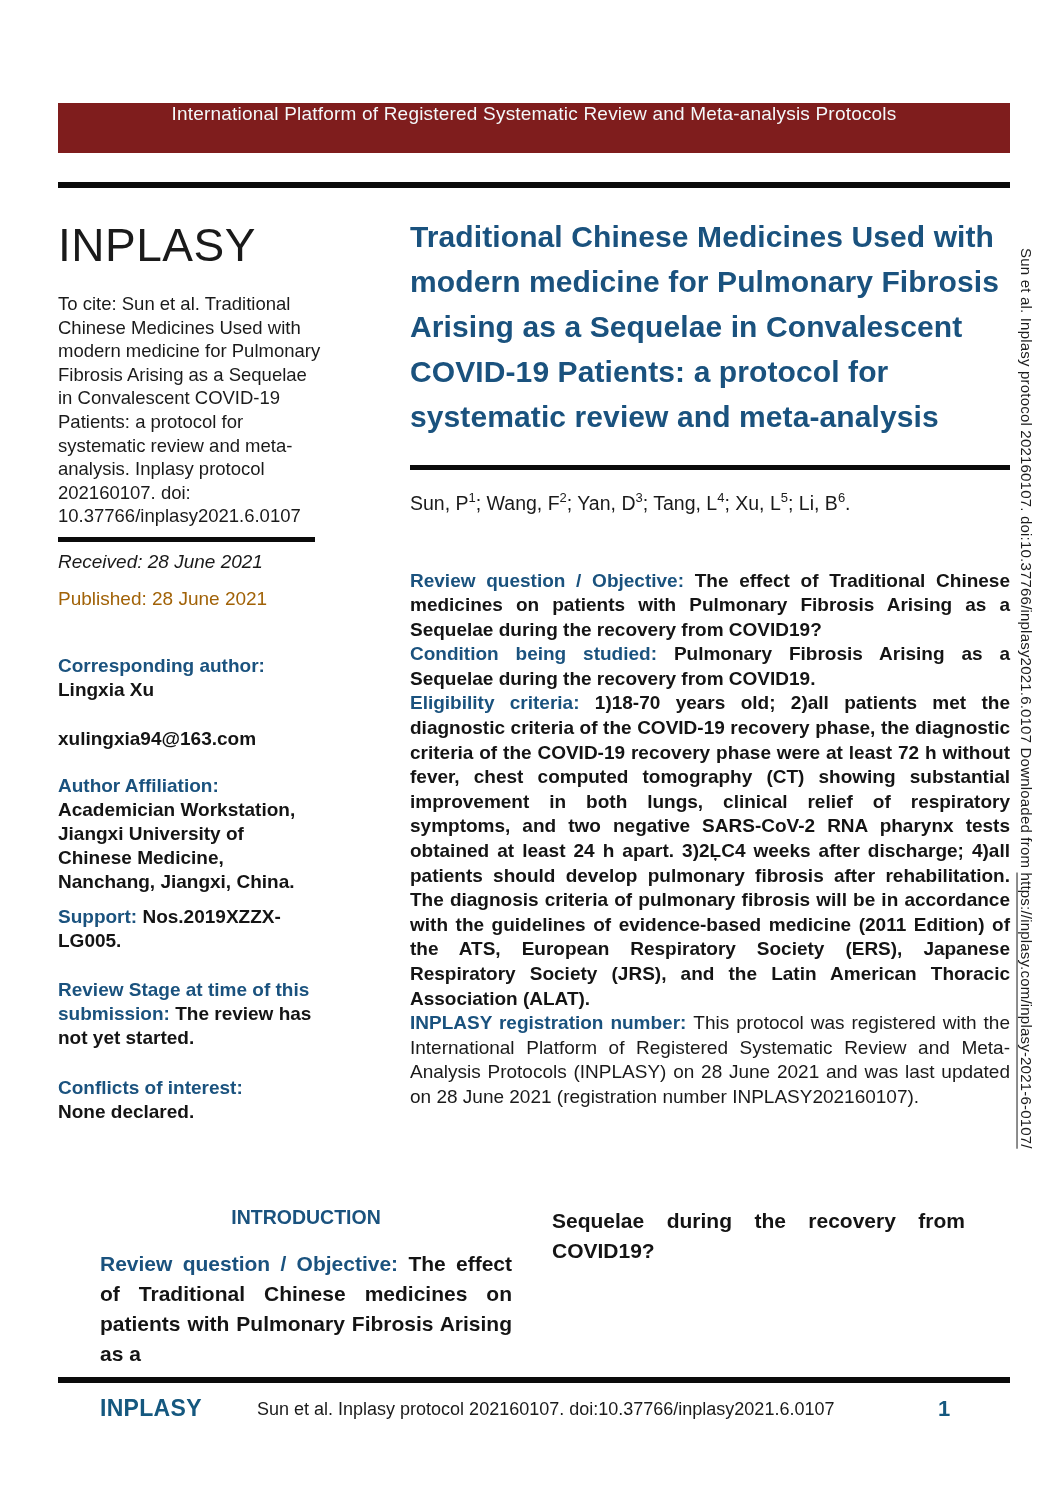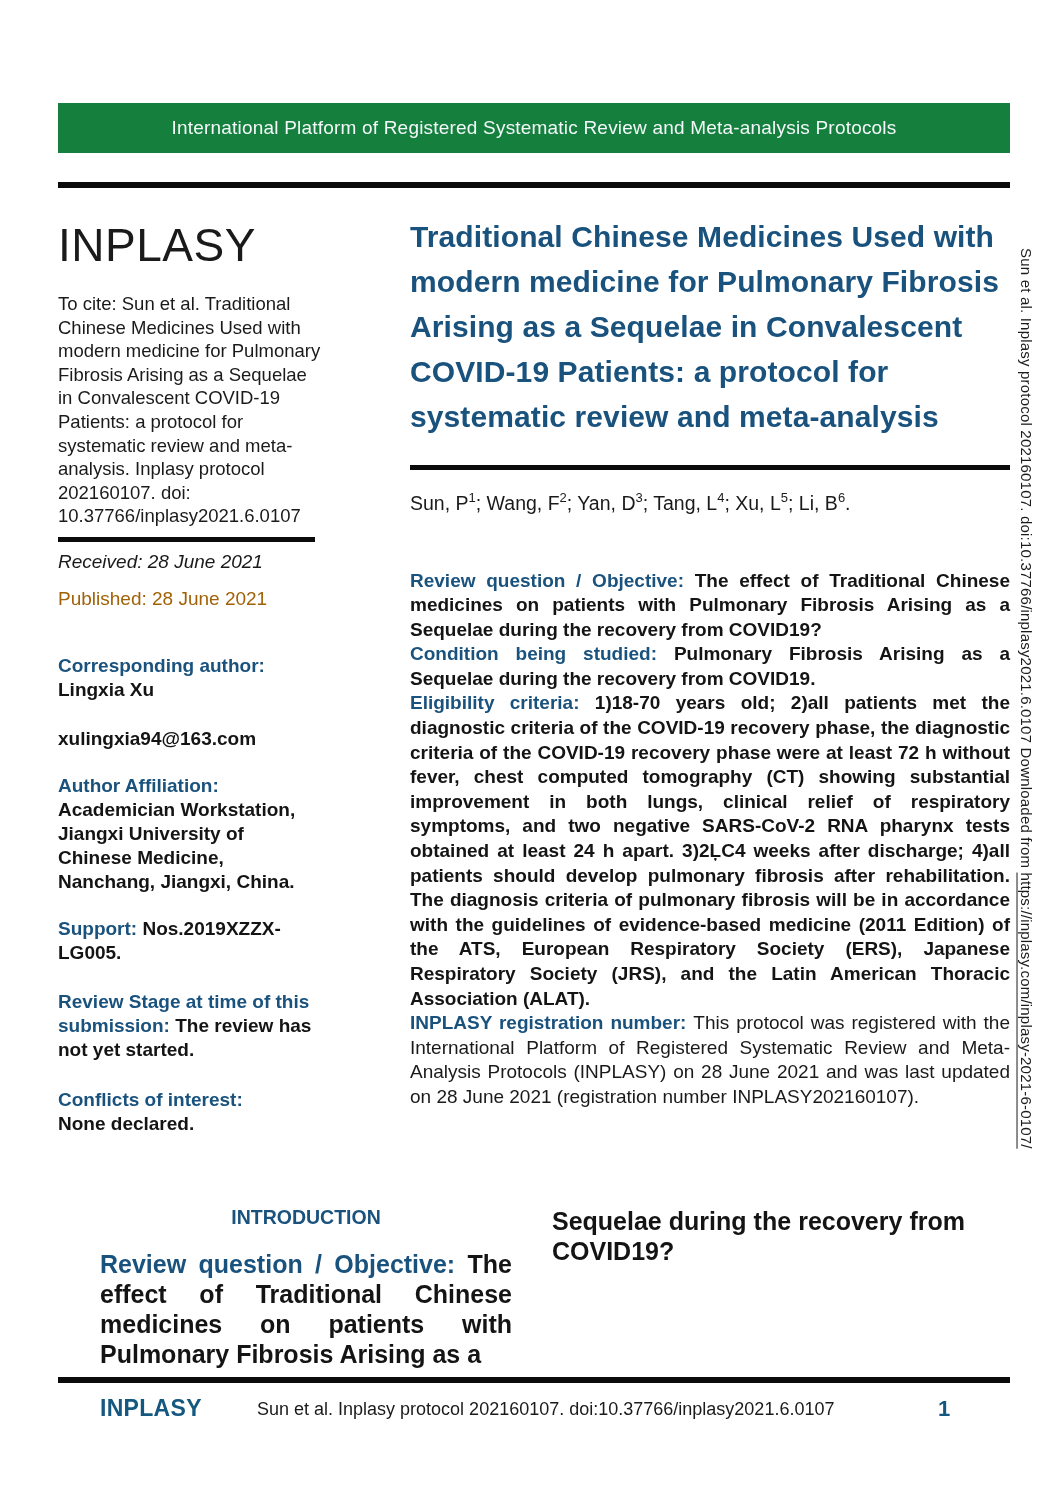--- a/index.html
+++ b/index.html
@@ -10,22 +10,22 @@
     width: 1058px;
     height: 1497px;
     background: #ffffff;
     overflow: hidden;
   }
   
   .banner {
     position: absolute;
     left: 58px; top: 103px;
     width: 952px; height: 50px;
-    background: #15803d;
-    display: flex; align-items: center; justify-content: center;
+    background: #7f1d1d;
+    display: flex; justify-content: center;
   }
   .banner span {
     color: #f4f8fa;
     font-size: 19px;
     letter-spacing: 0.2px;
   }
   .rule { position: absolute; background: #0b0b0b; }
   .rule-top { left: 58px; top: 182px; width: 952px; height: 6px; }
   .rule-footer { left: 58px; top: 1377px; width: 952px; height: 6px; }
 
@@ -45,21 +45,21 @@
     color: #1a1a1a;
   }
   .left-divider { margin-top: 9px; width: 257px; height: 5px; background: #0b0b0b; }
   .received { margin-top: 9px; font-size: 19px; color: #1a1a1a; font-style: italic; }
   .published { margin-top: 15px; font-size: 19px; color: #a16207; }
   .blue-label { color: #1A527E; font-weight: bold; }
   .lc-block { font-size: 19px; line-height: 24.2px; font-weight: bold; color: #141414; }
   .lc-corresponding { margin-top: 44px; }
   .lc-email { margin-top: 25px; }
   .lc-affiliation { margin-top: 22px; }
-  .lc-support { margin-top: 22px; }
+  .lc-support { margin-top: 10px; }
   .lc-review-stage { margin-top: 25px; }
   .lc-conflicts { margin-top: 25px; }
 
   
   .right-col { position: absolute; left: 410px; top: 214px; width: 600px; }
   .article-title {
     color: #1A527E;
     font-size: 30px;
     font-weight: bold;
     line-height: 45px;
@@ -84,21 +84,21 @@
     color: #1a1a1a;
   }
   .registration .blue-label { font-weight: bold; }
 
   
   .intro-left { position: absolute; left: 100px; top: 1206px; width: 412px; }
   .intro-right { position: absolute; left: 552px; top: 1206px; width: 413px; }
   .intro-heading { color: #1A527E; font-weight: bold; font-size: 19.5px; text-align: center; }
   .intro-par {
     margin-top: 20px;
-    font-size: 25px;
+    font-size: 21px;
     font-weight: bold;
     line-height: 30px;
     text-align: justify;
     color: #141414;
   }
   .intro-right .intro-par.first { margin-top: 0; }
   .intro-right .intro-par.rationale { margin-top: 30px; }
 
   
   .footer-brand {

